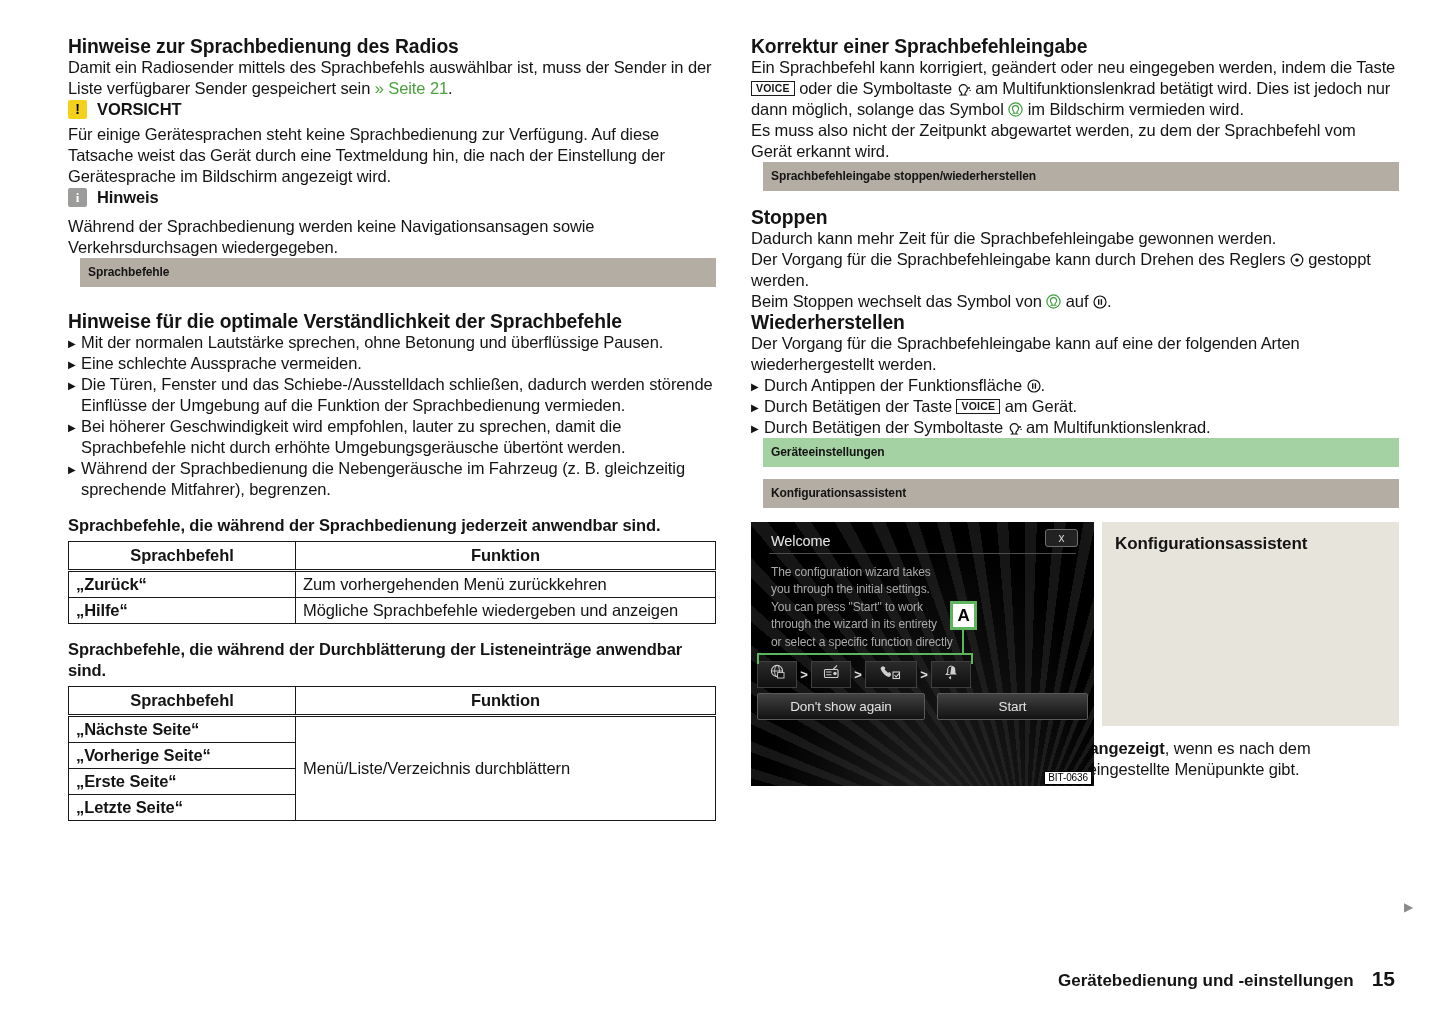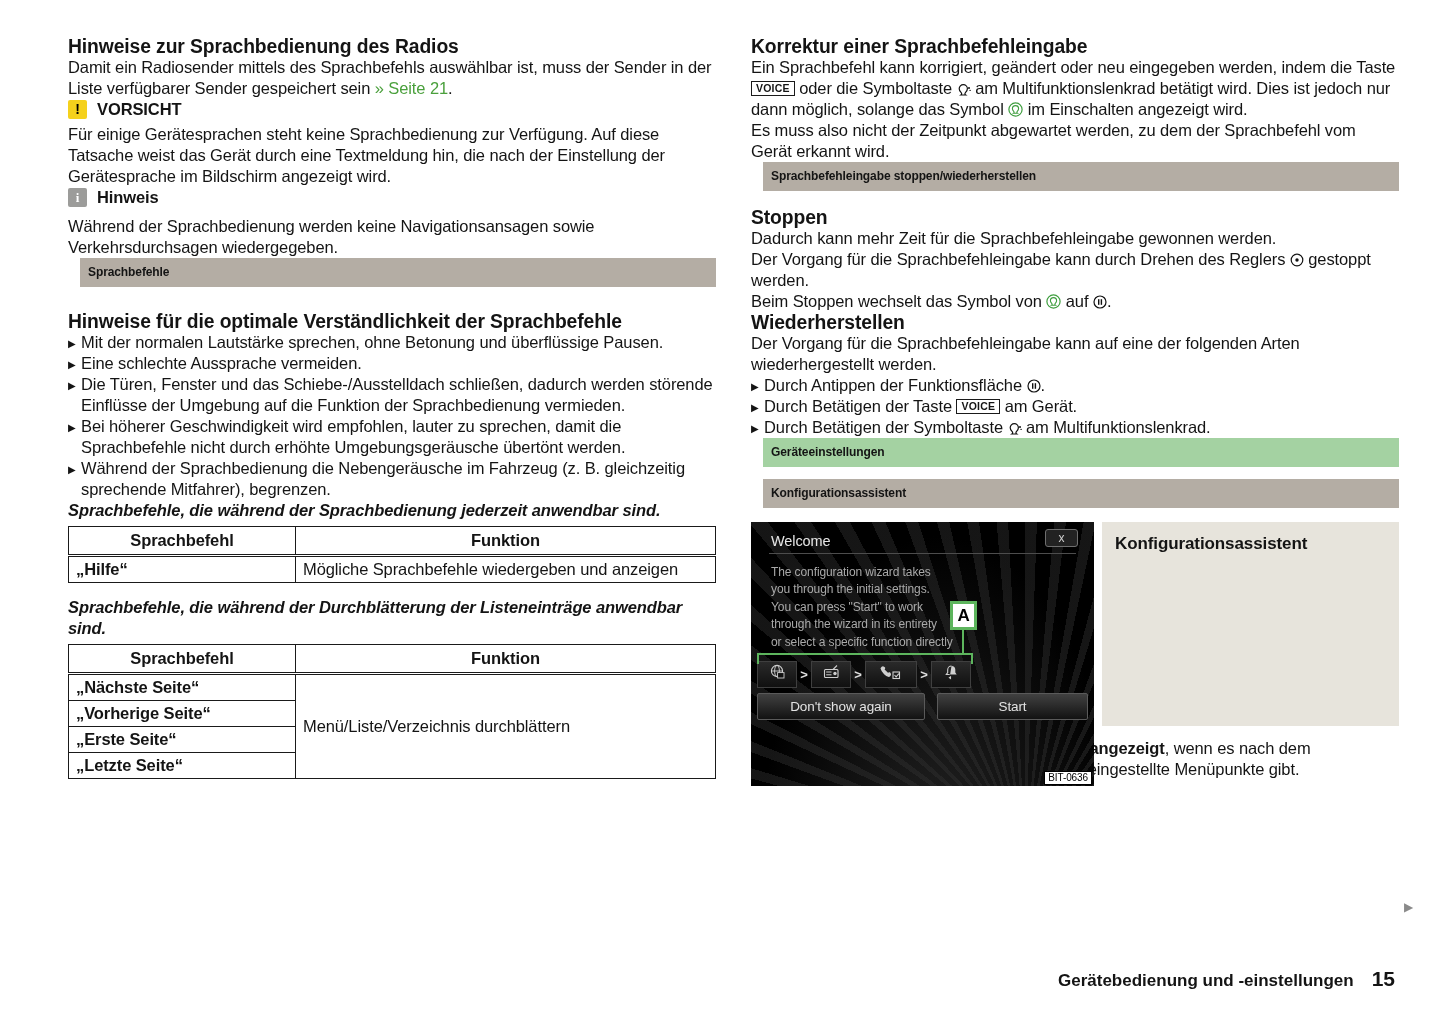--- a/index.html
+++ b/index.html
@@ -32,21 +32,21 @@
 
   .bullets { margin:0; }
   .bullet { position:relative; padding-left:13px; }
   .bullet .bm { position:absolute; left:0; top:1px; font-size:10px; color:#141414; }
 
   .keycap { display:inline-block; border:1.5px solid #1a1a1a; border-radius:0;
             padding:0 4px; font-size:10.5px; font-weight:bold; line-height:13px;
             vertical-align:2px; letter-spacing:.2px; }
   .inline-ic { display:inline-block; vertical-align:-2px; line-height:0; }
 
-  .tablecap { font-weight:bold; margin:0 0 5px 0;font-style:italic; }
+  .tablecap { font-weight:bold; margin:15px 0 5px 0; }
   table.cmd { width:100%; border-collapse:collapse; table-layout:fixed; }
   table.cmd th, table.cmd td { border:1px solid #1a1a1a; padding:2px 7px; font-size:16.5px; }
   table.cmd th { text-align:center; font-weight:bold; border-bottom:3px double #1a1a1a; padding:3px 7px; }
   td.cmdname { font-weight:bold; }
   td.merge { vertical-align:middle; }
 
   .figure { position:relative; height:204px; }
   .shot { position:absolute; left:0; top:0; width:343px; height:264px; overflow:hidden;
           background:
             repeating-conic-gradient(from 245deg at 80% 125%, rgba(48,48,48,.45) 0deg 2deg, rgba(8,8,8,0) 2deg 5deg),
@@ -125,20 +125,24 @@
     <colgroup>
         <col style="width:227px">
         <col>
       </colgroup>
     <tbody>
         <tr>
       <th>Sprachbefehl</th>
       <th>Funktion</th>
     </tr>
     <tr>
+      <td class="cmdname">„Zurück“</td>
+      <td>Zum vorhergehenden Menü zurückkehren</td>
+    </tr>
+    <tr>
       <td class="cmdname">„Hilfe“</td>
       <td>Mögliche Sprachbefehle wiedergeben und anzeigen</td>
     </tr>
   </tbody>
     </table>
 
   <p class="tablecap">Sprachbefehle, die während der Durchblätterung der Listeneinträge anwendbar sind.</p>
   <table class="cmd">
     <colgroup>
         <col style="width:227px">
@@ -169,21 +173,21 @@
 <div class="col col-right">
 
   <h3 class="head">Korrektur einer Sprachbefehleingabe</h3>
   <p class="body mb12"><span>Ein Sprachbefehl kann korrigiert, geändert oder neu eingegeben werden, indem die Taste </span><span class="keycap">VOICE</span><span> oder die Symboltaste </span><span class="inline-ic"><svg width="14" height="13" viewBox="0 0 14 13">
           <path d="M3.9 12c1-.7 1-1.8.1-2.7C2.9 8.2 2.2 7.2 2.2 5.7a4.1 4.1 0 0 1 8.2 0c0 1.5-.7 2.5-1.8 3.6-.9.9-.9 2 .1 2.7z" fill="none" stroke="#111" stroke-width="1.2"></path>
           <circle cx="12" cy="5" r="1" fill="#111"></circle>
           <circle cx="13.1" cy="7.4" r=".7" fill="#111"></circle>
         </svg></span><span> am Multifunktionslenkrad betätigt wird. Dies ist jedoch nur dann möglich, solange das Symbol </span><span class="inline-ic"><svg width="15" height="15" viewBox="0 0 15 15">
           <circle cx="7.5" cy="7.5" r="6.6" fill="none" stroke="#3f9e3f" stroke-width="1.2"></circle>
           <path d="M5.6 11.2c.7-.5.7-1.3.1-1.9C4.9 8.5 4.4 7.8 4.4 6.7a3.1 3.1 0 0 1 6.2 0c0 1.1-.5 1.8-1.3 2.6-.6.6-.6 1.4.1 1.9z" fill="none" stroke="#3f9e3f" stroke-width="1.1"></path>
-        </svg></span><span> im Einschalten angezeigt wird.</span></p>
+        </svg></span><span> im Bildschirm vermieden wird.</span></p>
   <p class="body mb22">Es muss also nicht der Zeitpunkt abgewartet werden, zu dem der Sprachbefehl vom Gerät erkannt wird.</p>
 
   <div class="bar mb16">Sprachbefehleingabe stoppen/wiederherstellen</div>
 
   <h3 class="head">Stoppen</h3>
   <p class="body mb10">Dadurch kann mehr Zeit für die Sprachbefehleingabe gewonnen werden.</p>
   <p class="body mb10"><span>Der Vorgang für die Sprachbefehleingabe kann durch Drehen des Reglers </span><span class="inline-ic"><svg width="14" height="14" viewBox="0 0 14 14">
           <circle cx="7" cy="7" r="5.8" fill="none" stroke="#111" stroke-width="1.2"></circle>
           <circle cx="7" cy="7" r="1.7" fill="#111"></circle>
         </svg></span><span> gestoppt werden.</span></p>

